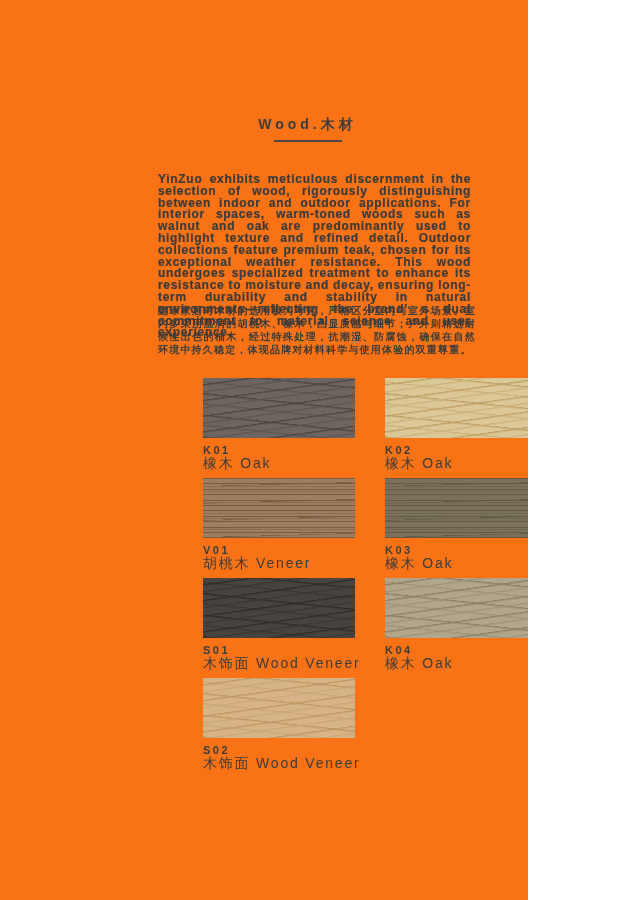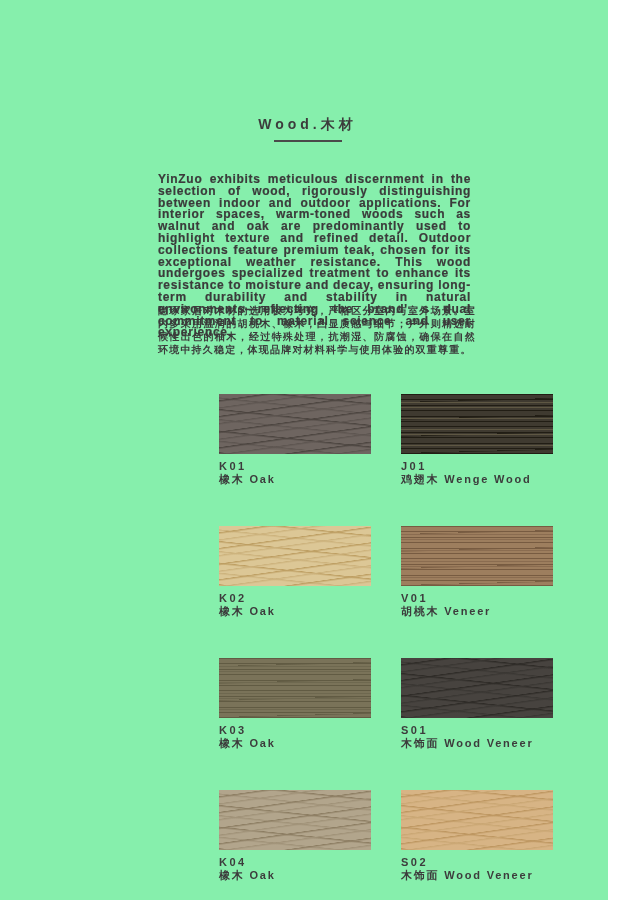--- a/index.html
+++ b/index.html
@@ -1,19 +1,19 @@
 <!DOCTYPE html>
 <html><head>
 <meta charset="utf-8">
 <style>
   html,body{margin:0;padding:0;background:#ffffff;}
   .page{
     position:relative;
-    width:608px;height:900px;
-    background:#86efac;
+    width:528px;height:900px;
+    background:#f97316;
     font-family:"Liberation Sans","DejaVu Sans",sans-serif;
     color:#3a3a3a;
     overflow:hidden;
   }
   
   .header{
     position:absolute;left:150px;top:115px;width:315px;
     text-align:center;
   }
   .title{
@@ -49,21 +49,21 @@
   }
   
   .grid{
     position:absolute;left:155px;top:378px;
     display:grid;
     grid-template-columns:152px 152px;
     column-gap:30px;
     row-gap:0;
   }
   .cell{
-    margin:16px;
+    margin:0;
     width:152px;height:100px;padding-left:48px;
   }
   .swatch{
     width:152px;height:60px;
     background-color:var(--base);
   }
   
   .tex-oak{
     background-image:
       repeating-linear-gradient(172deg,
@@ -101,21 +101,21 @@
         var(--grain) 15px, transparent 16.8px,
         transparent 31px);
   }
   .caption{margin-top:6px;}
   .code{
     font-size:11px;font-weight:bold;
     letter-spacing:2.5px;
     color:#3c3c3c;line-height:12px;
   }
   .name{
-    font-size:11px;font-weight:bold;
+    font-size:14px;font-weight:normal;
     letter-spacing:1.8px;
     color:#3c3c3c;line-height:12px;
     margin-top:1px;
     white-space:nowrap;
   }
 </style>
 </head>
 <body>
 
 <div class="page">
@@ -131,27 +131,20 @@
 
   <div class="grid">
   <figure class="cell">
     <div class="swatch tex-oak" style="--base: #6e6560; --grain: #4b443f; --grain2: #5d5550;"></div>
     <figcaption class="caption">
       <div class="code">K01</div>
       <div class="name">橡木 Oak</div>
     </figcaption>
   </figure>
 
-  <figure class="cell">
-    <div class="swatch tex-fineh" style="--base: #3f3a30; --grain: #211d14; --grain2: #5e5743;"></div>
-    <figcaption class="caption">
-      <div class="code">J01</div>
-      <div class="name">鸡翅木 Wenge Wood</div>
-    </figcaption>
-  </figure>
 
   <figure class="cell">
     <div class="swatch tex-oak" style="--base: #dcc796; --grain: #bd9e62; --grain2: #ccb27c;"></div>
     <figcaption class="caption">
       <div class="code">K02</div>
       <div class="name">橡木 Oak</div>
     </figcaption>
   </figure>
 
   <figure class="cell">

